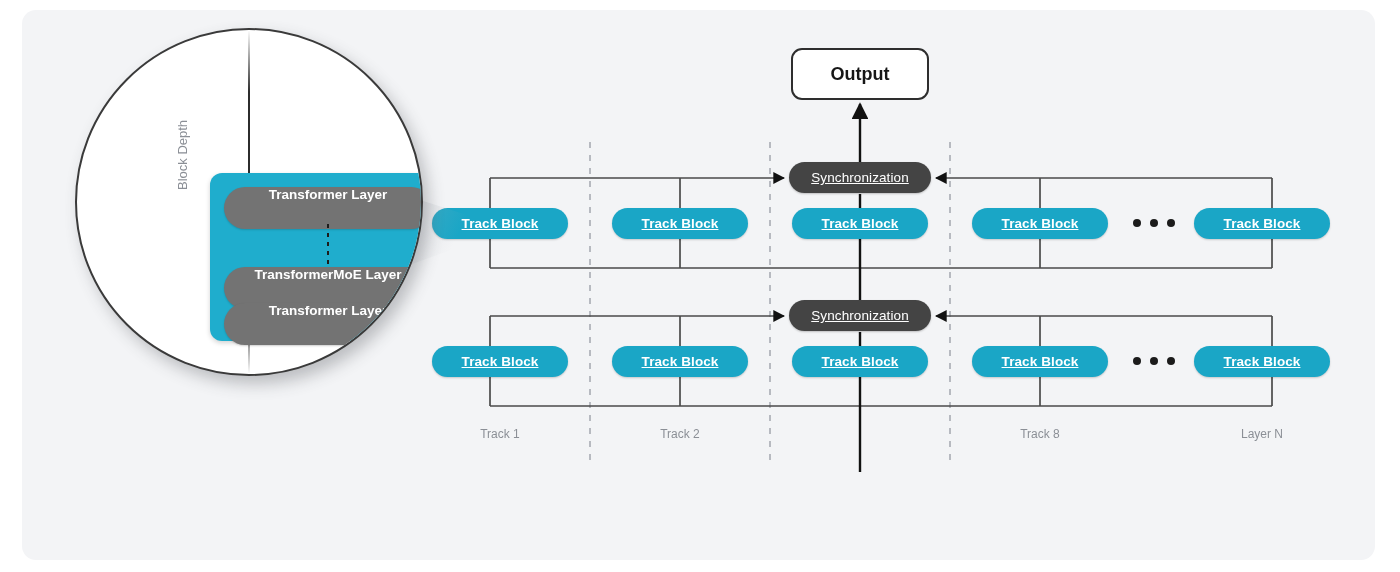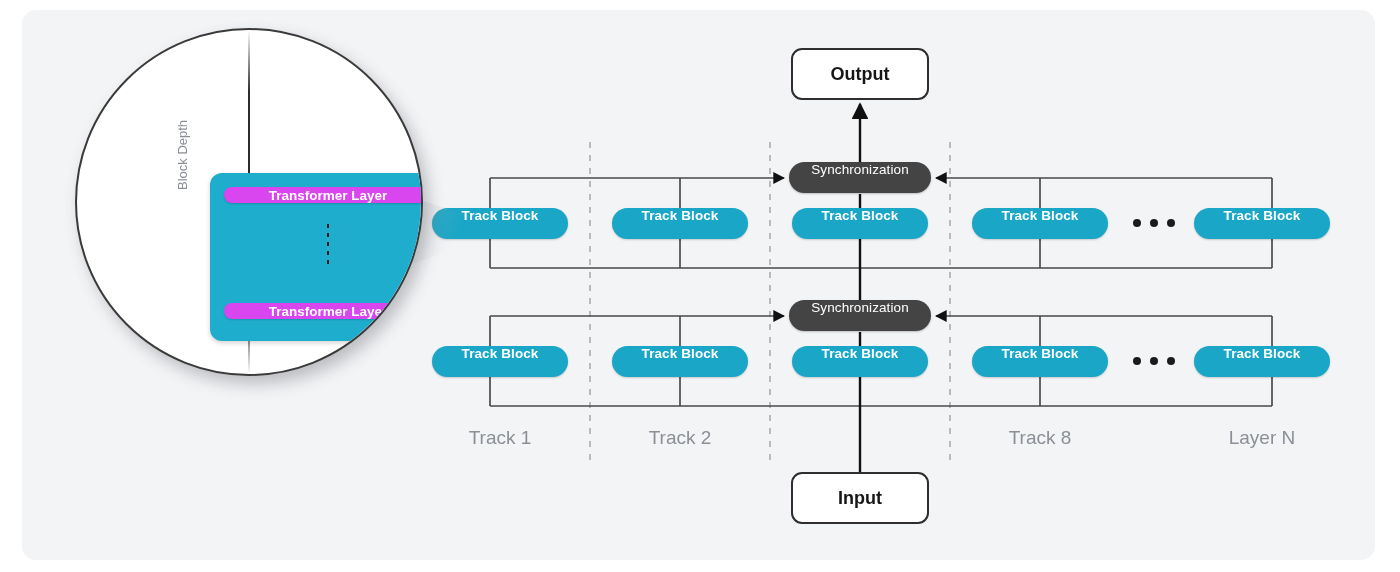--- a/index.html
+++ b/index.html
@@ -35,29 +35,30 @@
     top: 0;
     width: 1400px;
     height: 572px;
     pointer-events: none;
   }
 
   
   .pill {
     position: absolute;
     display: flex;
-    align-items: flex-start;
+    align-items: center;
     justify-content: center;
     box-sizing: border-box;
     border-radius: 999px;
     color: #ffffff;
     font-size: 13.5px;
     font-weight: bold;
     letter-spacing: .1px;
     white-space: nowrap;
+    text-decoration: underline;
   }
   .track-pill {
     background: #1aa6c6;
     width: 136px;
     height: 31px;
     box-shadow: 0 1px 2px rgba(0,0,0,.18);
   }
   .sync-pill {
     background: #444444;
     width: 142px;
@@ -83,21 +84,21 @@
     font-size: 18px;
     font-weight: bold;
   }
 
   
   .track-label {
     position: absolute;
     width: 160px;
     text-align: center;
     color: #8b8f96;
-    font-size: 19px;
+    font-size: 12px;
     white-space: nowrap;
   }
 
   
   .ellipsis {
     position: absolute;
     display: flex;
     gap: 9px;
     align-items: center;
   }
@@ -156,25 +157,24 @@
     width: 236px;
     height: 168px;
     background: #1fadcd;
     border-radius: 12px;
     box-shadow: 0 2px 5px rgba(0,0,0,.18);
   }
   .layer-pill {
     position: absolute;
     left: 14px;
     width: 208px;
-    height: 16px;
+    height: 42px;
     display: flex;
-    align-items: center;
     justify-content: center;
-    background: #d946ef;
+    background: #737373;
     border-radius: 999px;
     color: #ffffff;
     font-size: 13.5px;
     font-weight: bold;
     white-space: nowrap;
     box-shadow: 0 1px 2px rgba(0,0,0,.16);
   }
   .layer-dots {
     position: absolute;
     left: 117px;
@@ -309,38 +309,38 @@
       <i></i>
       <i></i>
   </div>
 
   <div class="track-label" style="left:420px; top:427px;">Track 1</div>
   <div class="track-label" style="left:600px; top:427px;text-align:center;">Track 2</div>
   <div class="track-label" style="left:780px; top:427px;"></div>
   <div class="track-label" style="left:960px; top:427px;">Track 8</div>
   <div class="track-label" style="left:1182px; top:427px;">Layer N</div>
 
-  <div class="io-box" style="left:791px; top:472px;">
-    <span>Input</span>
-  </div>
 
   <div class="cone"></div>
 
   <div class="lens">
     <div class="lens-spindle"></div>
 
     <div class="depth-label">Block Depth</div>
 
     <div class="block-panel">
       <div class="layer-pill" style="top:14px;">
         <span>Transformer Layer</span>
       </div>
 
       <div class="layer-dots"></div>
 
+      <div class="layer-pill" style="top:94px;">
+        <span>TransformerMoE Layer</span>
+      </div>
 
       <div class="layer-pill" style="top:130px;">
         <span>Transformer Layer</span>
       </div>
     </div>
   </div>
 
 </div>
 
 </body></html>

